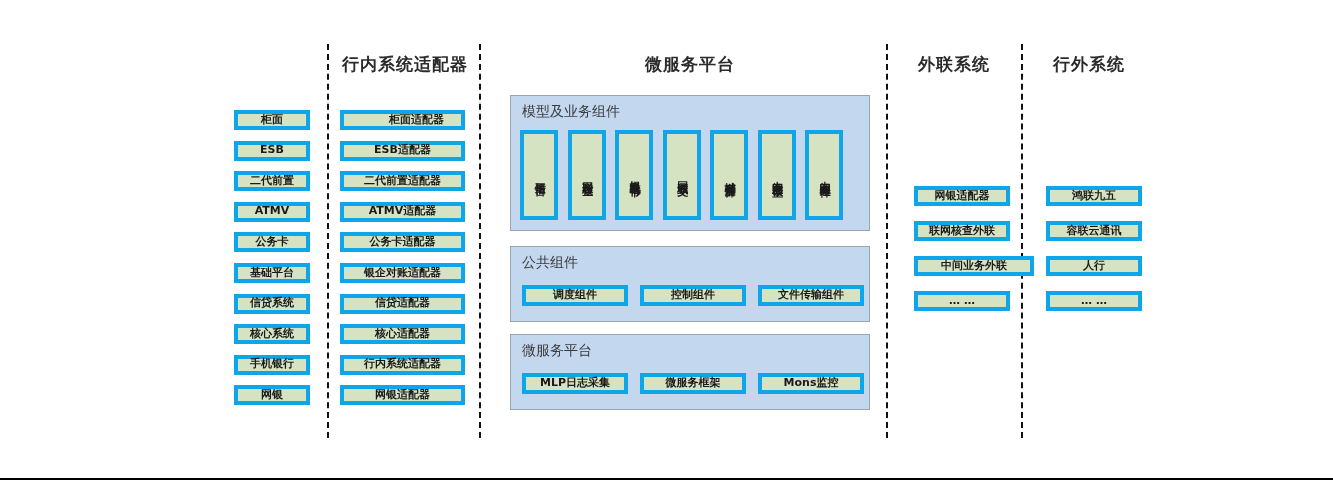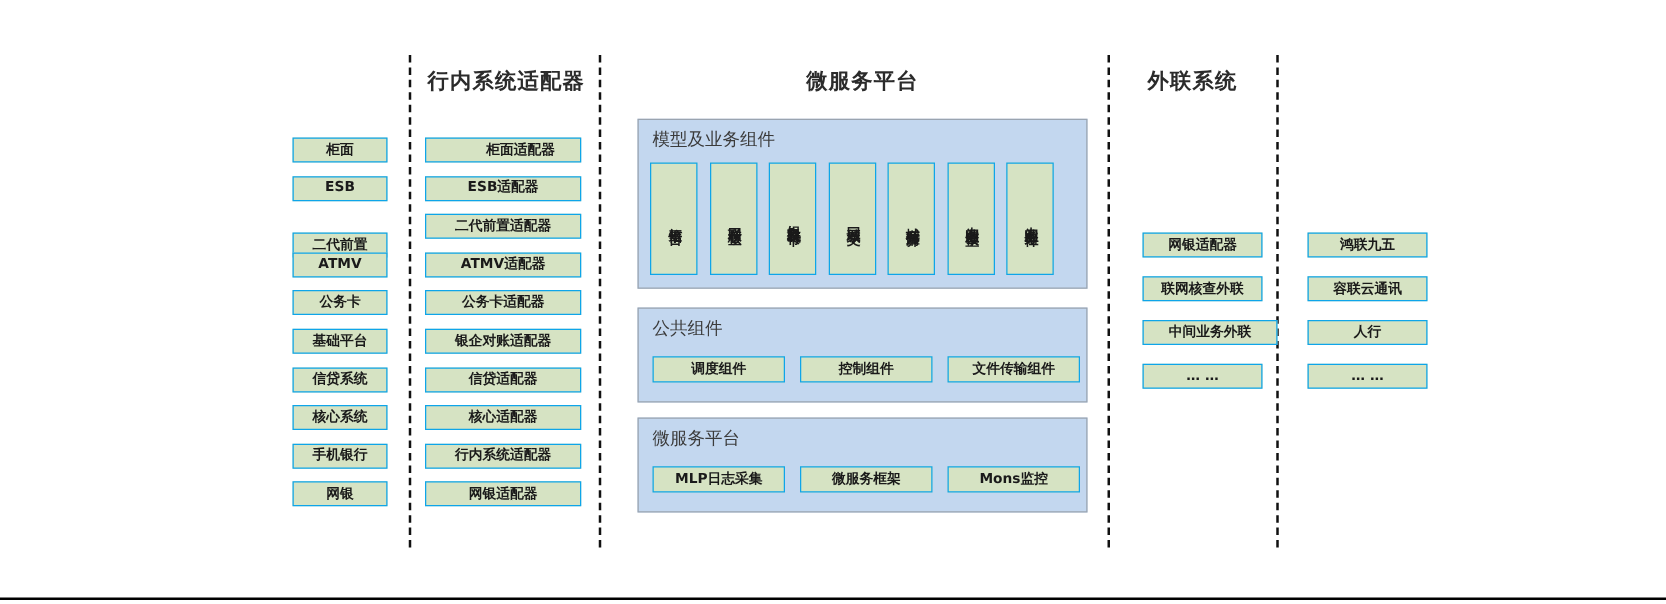--- a/index.html
+++ b/index.html
@@ -36,21 +36,21 @@
   .divider {
     position: absolute;
     width: 0;
     border-left: 2px dashed #111111;
   }
 
   
   .node {
     position: absolute;
     background: #d6e3c3;
-    border: 1px solid #0ea5e9;
+    border: 4px solid #0ea5e9;
     box-sizing: border-box;
     color: #1a1a1a;
     font-size: 11px;
     font-weight: bold;
     display: flex;
     align-items: center;
     justify-content: center;
     text-align: center;
     line-height: 1.15;
     white-space: nowrap;
@@ -92,21 +92,21 @@
 </head>
 <body>
 
 <div id="diagram">
     <div class="divider" style="left: 327px; top: 44px; height: 394px;"></div>
     <div class="divider" style="left: 479px; top: 44px; height: 394px;"></div>
     <div class="divider" style="left: 886px; top: 44px; height: 394px;"></div>
     <div class="divider" style="left: 1021px; top: 44px; height: 394px;"></div>
     <div class="node" style="left: 234px; top: 110px; width: 76px; height: 20px;">柜面</div>
     <div class="node" style="left: 234px; top: 140.6px; width: 76px; height: 20px;">ESB</div>
-    <div class="node" style="left: 234px; top: 171.2px; width: 76px; height: 20px; margin-top: 15px;">二代前置</div>
+    <div class="node" style="left: 234px; top: 171.2px; width: 76px; height: 20px;">二代前置</div>
     <div class="node" style="left: 234px; top: 201.8px; width: 76px; height: 20px;">ATMV</div>
     <div class="node" style="left: 234px; top: 232.4px; width: 76px; height: 20px;">公务卡</div>
     <div class="node" style="left: 234px; top: 263px; width: 76px; height: 20px;">基础平台</div>
     <div class="node" style="left: 234px; top: 293.6px; width: 76px; height: 20px;">信贷系统</div>
     <div class="node" style="left: 234px; top: 324.2px; width: 76px; height: 20px;">核心系统</div>
     <div class="node" style="left: 234px; top: 354.8px; width: 76px; height: 20px;">手机银行</div>
     <div class="node" style="left: 234px; top: 385.4px; width: 76px; height: 20px;">网银</div>
     <div class="col-title" style="left: 337px; top: 53px; width: 136px;">行内系统适配器</div>
     <div class="node" style="left: 340px; top: 110px; width: 125px; height: 20px; padding-left: 28px;">柜面适配器</div>
     <div class="node" style="left: 340px; top: 140.6px; width: 125px; height: 20px;">ESB适配器</div>
@@ -134,20 +134,21 @@
     <div class="node" style="left: 640px; top: 285px; width: 106px; height: 21px;">控制组件</div>
     <div class="node" style="left: 758px; top: 285px; width: 106px; height: 21px;">文件传输组件</div>
     <div class="panel" style="left: 510px; top: 334px; width: 360px; height: 76px;"></div>
     <div class="panel-title" style="left: 522px; top: 342px;">微服务平台</div>
     <div class="node" style="left: 522px; top: 373px; width: 106px; height: 21px;">MLP日志采集</div>
     <div class="node" style="left: 640px; top: 373px; width: 106px; height: 21px;">微服务框架</div>
     <div class="node" style="left: 758px; top: 373px; width: 106px; height: 21px;">Mons监控</div>
     <div class="col-title" style="left: 894px; top: 53px; width: 120px;">外联系统</div>
     <div class="node" style="left: 914px; top: 186px; width: 96px; height: 20px;">网银适配器</div>
     <div class="node" style="left: 914px; top: 221px; width: 96px; height: 20px;">联网核查外联</div>
-    <div class="node" style="left: 914px; top: 256px; width: 108px; height: 20px;">中间业务外联</div>
+    <div class="node" style="left: 914px; top: 256px; width: 120px; height: 20px;">中间业务外联</div>
     <div class="node" style="left: 914px; top: 291px; width: 96px; height: 20px;">… …</div>
+    <div class="col-title" style="left: 1029px; top: 53px; width: 120px;">行外系统</div>
     <div class="node" style="left: 1046px; top: 186px; width: 96px; height: 20px;">鸿联九五</div>
     <div class="node" style="left: 1046px; top: 221px; width: 96px; height: 20px;">容联云通讯</div>
     <div class="node" style="left: 1046px; top: 256px; width: 96px; height: 20px;">人行</div>
     <div class="node" style="left: 1046px; top: 291px; width: 96px; height: 20px;">… …</div>
     <div class="bottom-rule" style="top: 478px;"></div>
   </div>
 
 </body></html>

